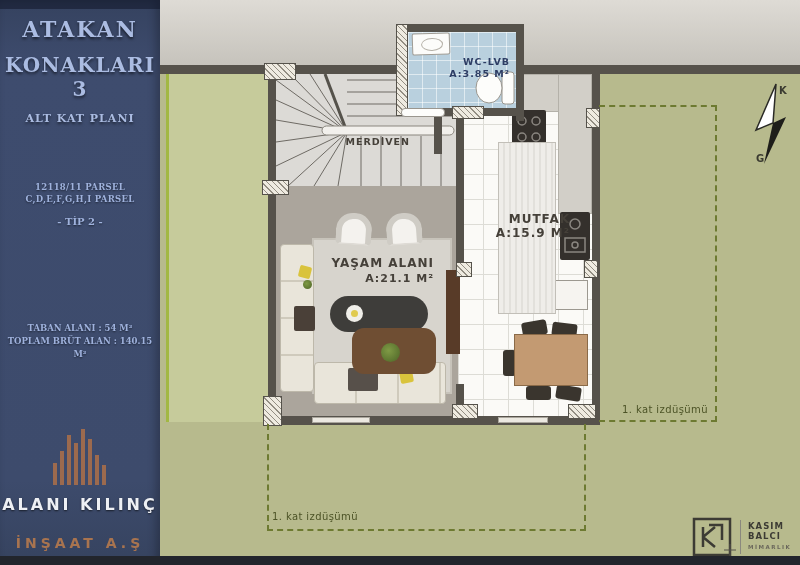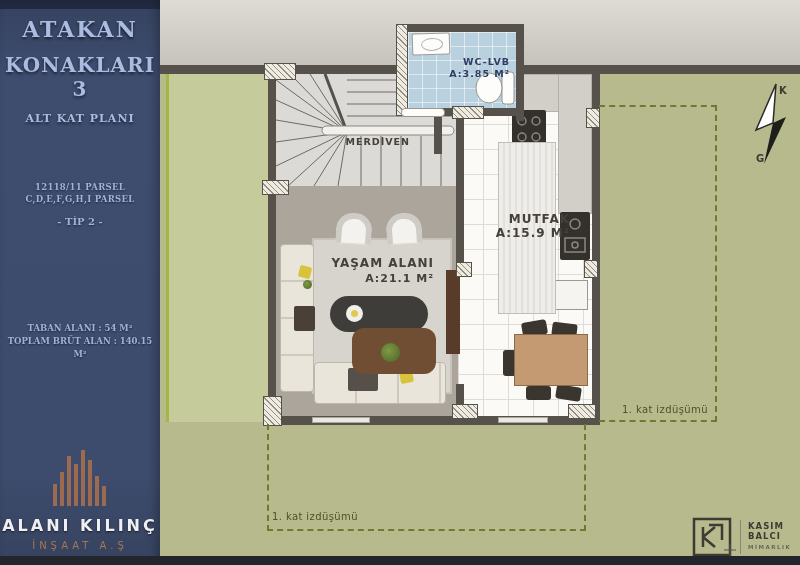--- a/index.html
+++ b/index.html
@@ -9,21 +9,21 @@
   .sb-topband{position:absolute;left:0;top:0;width:160px;height:9px;background:rgba(16,22,40,.55);}
   .sb-title{position:absolute;left:0;top:16px;width:160px;text-align:center;color:#abbce2;font-family:"DejaVu Serif",serif;font-weight:bold;text-shadow:0 2px 3px rgba(0,0,0,.55);}
   .sb-t1{font-size:22px;letter-spacing:2px;}
   .sb-t2{font-size:20px;letter-spacing:1px;margin-top:11px;}
   .sb-t3{font-size:11px;letter-spacing:1px;margin-top:11px;}
   .sb-parcel{position:absolute;left:0;top:181px;width:160px;text-align:center;color:#9fb2dd;font-family:"DejaVu Serif",serif;font-weight:bold;font-size:8.5px;line-height:12px;letter-spacing:.3px;text-shadow:0 1px 2px rgba(0,0,0,.5);}
   .sb-tip{position:absolute;left:0;top:216px;width:160px;text-align:center;color:#9fb2dd;font-family:"DejaVu Serif",serif;font-weight:bold;font-size:10px;text-shadow:0 1px 2px rgba(0,0,0,.5);}
   .sb-area{position:absolute;left:0;top:322px;width:160px;text-align:center;color:#9fb2dd;font-family:"DejaVu Serif",serif;font-weight:bold;font-size:8.5px;line-height:13px;text-shadow:0 1px 2px rgba(0,0,0,.5);}
   .sb-brand{position:absolute;left:0;bottom:14px;width:160px;text-align:center;}
   .sb-name{color:#eef0f4;font-size:16px;font-weight:bold;letter-spacing:3px;margin-top:6px;text-shadow:0 1px 2px rgba(0,0,0,.6);}
-  .sb-sub{color:#a9744f;font-size:10px;font-weight:normal;letter-spacing:4px;margin-top:5px;}
+  .sb-sub{color:#a9744f;font-size:14px;font-weight:bold;letter-spacing:4px;margin-top:21px;}
   
   .topstrip{position:absolute;left:160px;top:0;width:640px;height:65px;background:linear-gradient(180deg,#dedbd5,#c6c3bc);}
   .boundary{position:absolute;left:160px;top:65px;width:640px;height:9px;background:#56524b;}
   .green{position:absolute;left:160px;top:74px;width:640px;height:482px;background:#b7ba8d;}
   .patch{position:absolute;left:166px;top:74px;width:102px;height:348px;background:#c6cb9b;border-left:3px solid #a2b843;}
   .bottomstrip{position:absolute;left:0;top:556px;width:800px;height:9px;background:#22252c;}
   
   .wall{position:absolute;background:#56524b;}
   .hatch{position:absolute;background:repeating-linear-gradient(45deg,#efebe1 0 3px,#938e83 3px 4px);border:1px solid #55524b;box-sizing:border-box;}
   .floor-stairs{position:absolute;left:276px;top:74px;width:182px;height:112px;background:#dcdad6;}

